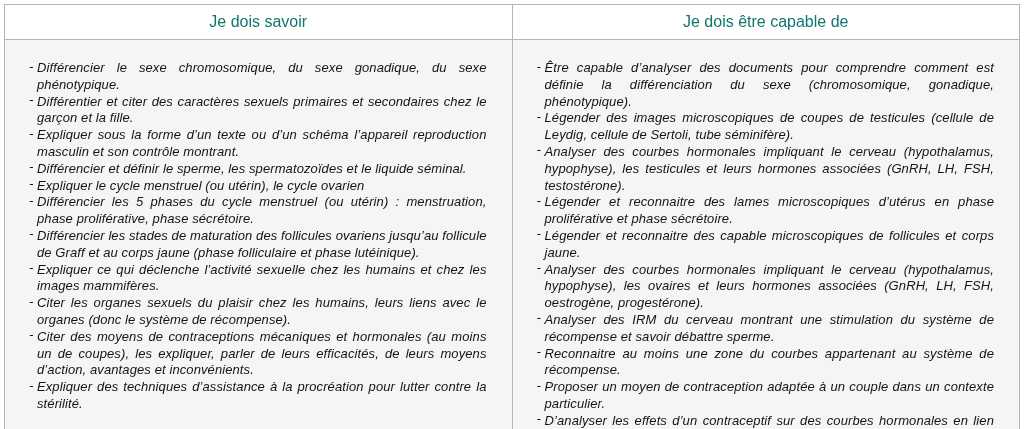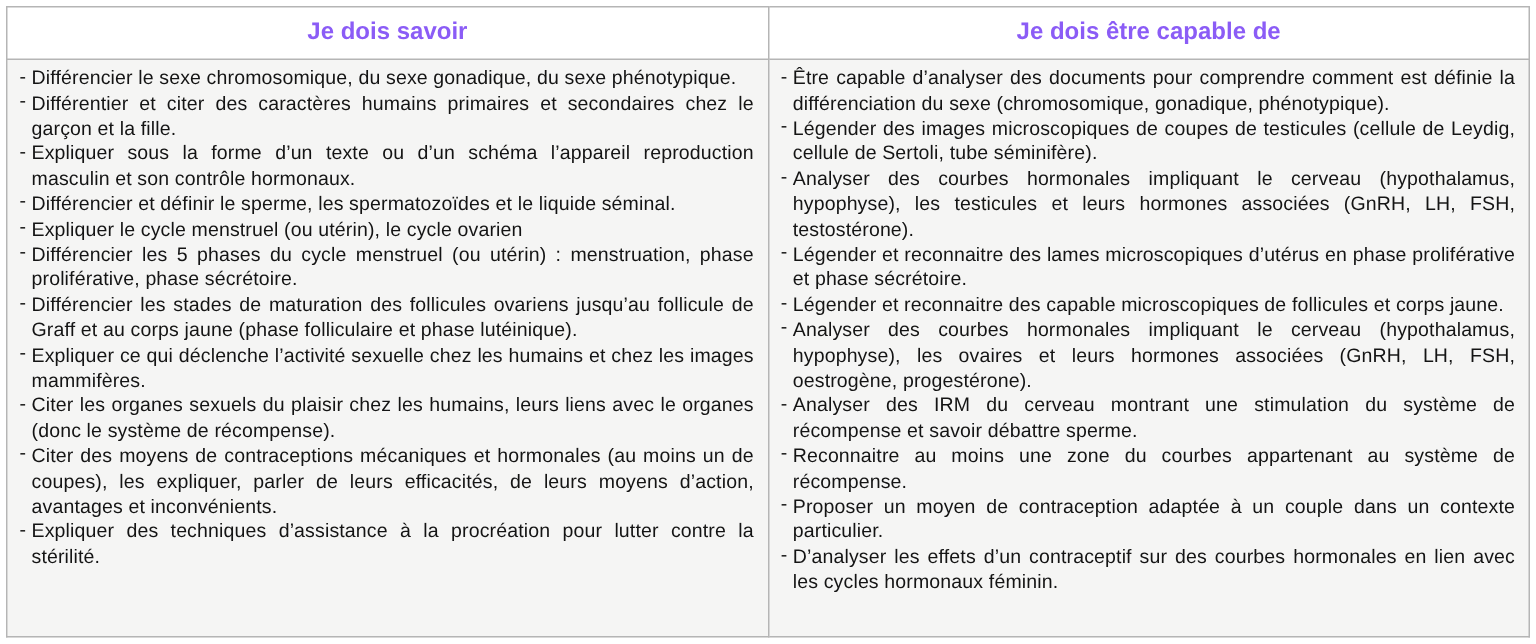--- a/index.html
+++ b/index.html
@@ -20,37 +20,38 @@
     width: 1016px;
     height: 421px;
     border-collapse: collapse;
     table-layout: fixed;
   }
   table.objectives th {
     width: 50%;
     background: #ffffff;
     border: 1px solid #b5b5b5;
     font-size: 16px;
-    font-weight: bold;
-    color: #8b5cf6;
+    font-weight: normal;
+    color: #0f766e;
     text-align: center;
     height: 30px;
     padding: 2px 0;
   }
   table.objectives td {
     width: 50%;
     background: #f5f5f4;
     border: 1px solid #b5b5b5;
     vertical-align: top;
     padding: 4px 9px 4px 8px;
   }
   ul.obj-list {
     list-style: none;
-    margin: 0;
+    margin: 16px;
     padding: 0;
+    font-style: italic;
   }
   ul.obj-list li {
     position: relative;
     padding-left: 8px;
     font-size: 13px;
     line-height: 16.8px;
     color: #141414;
     text-align: justify;
     letter-spacing: 0.1px;
   }
@@ -72,22 +73,22 @@
       <tr>
         <th>Je dois savoir</th>
         <th>Je dois être capable de</th>
       </tr>
     </thead>
     <tbody>
       <tr>
         <td>
           <ul class="obj-list">
               <li>Différencier le sexe chromosomique, du sexe gonadique, du sexe phénotypique.</li>
-              <li>Différentier et citer des caractères humains primaires et secondaires chez le garçon et la fille.</li>
-              <li>Expliquer sous la forme d’un texte ou d’un schéma l’appareil reproduction masculin et son contrôle hormonaux.</li>
+              <li>Différentier et citer des caractères sexuels primaires et secondaires chez le garçon et la fille.</li>
+              <li>Expliquer sous la forme d’un texte ou d’un schéma l’appareil reproduction masculin et son contrôle montrant.</li>
               <li>Différencier et définir le sperme, les spermatozoïdes et le liquide séminal.</li>
               <li>Expliquer le cycle menstruel (ou utérin), le cycle ovarien</li>
               <li>Différencier les 5 phases du cycle menstruel (ou utérin) : menstruation, phase proliférative, phase sécrétoire.</li>
               <li>Différencier les stades de maturation des follicules ovariens jusqu’au follicule de Graff et au corps jaune (phase folliculaire et phase lutéinique).</li>
               <li>Expliquer ce qui déclenche l’activité sexuelle chez les humains et chez les images mammifères.</li>
               <li>Citer les organes sexuels du plaisir chez les humains, leurs liens avec le organes (donc le système de récompense).</li>
               <li>Citer des moyens de contraceptions mécaniques et hormonales (au moins un de coupes), les expliquer, parler de leurs efficacités, de leurs moyens d’action, avantages et inconvénients.</li>
               <li>Expliquer des techniques d’assistance à la procréation pour lutter contre la stérilité.</li>
             </ul>
         </td>

